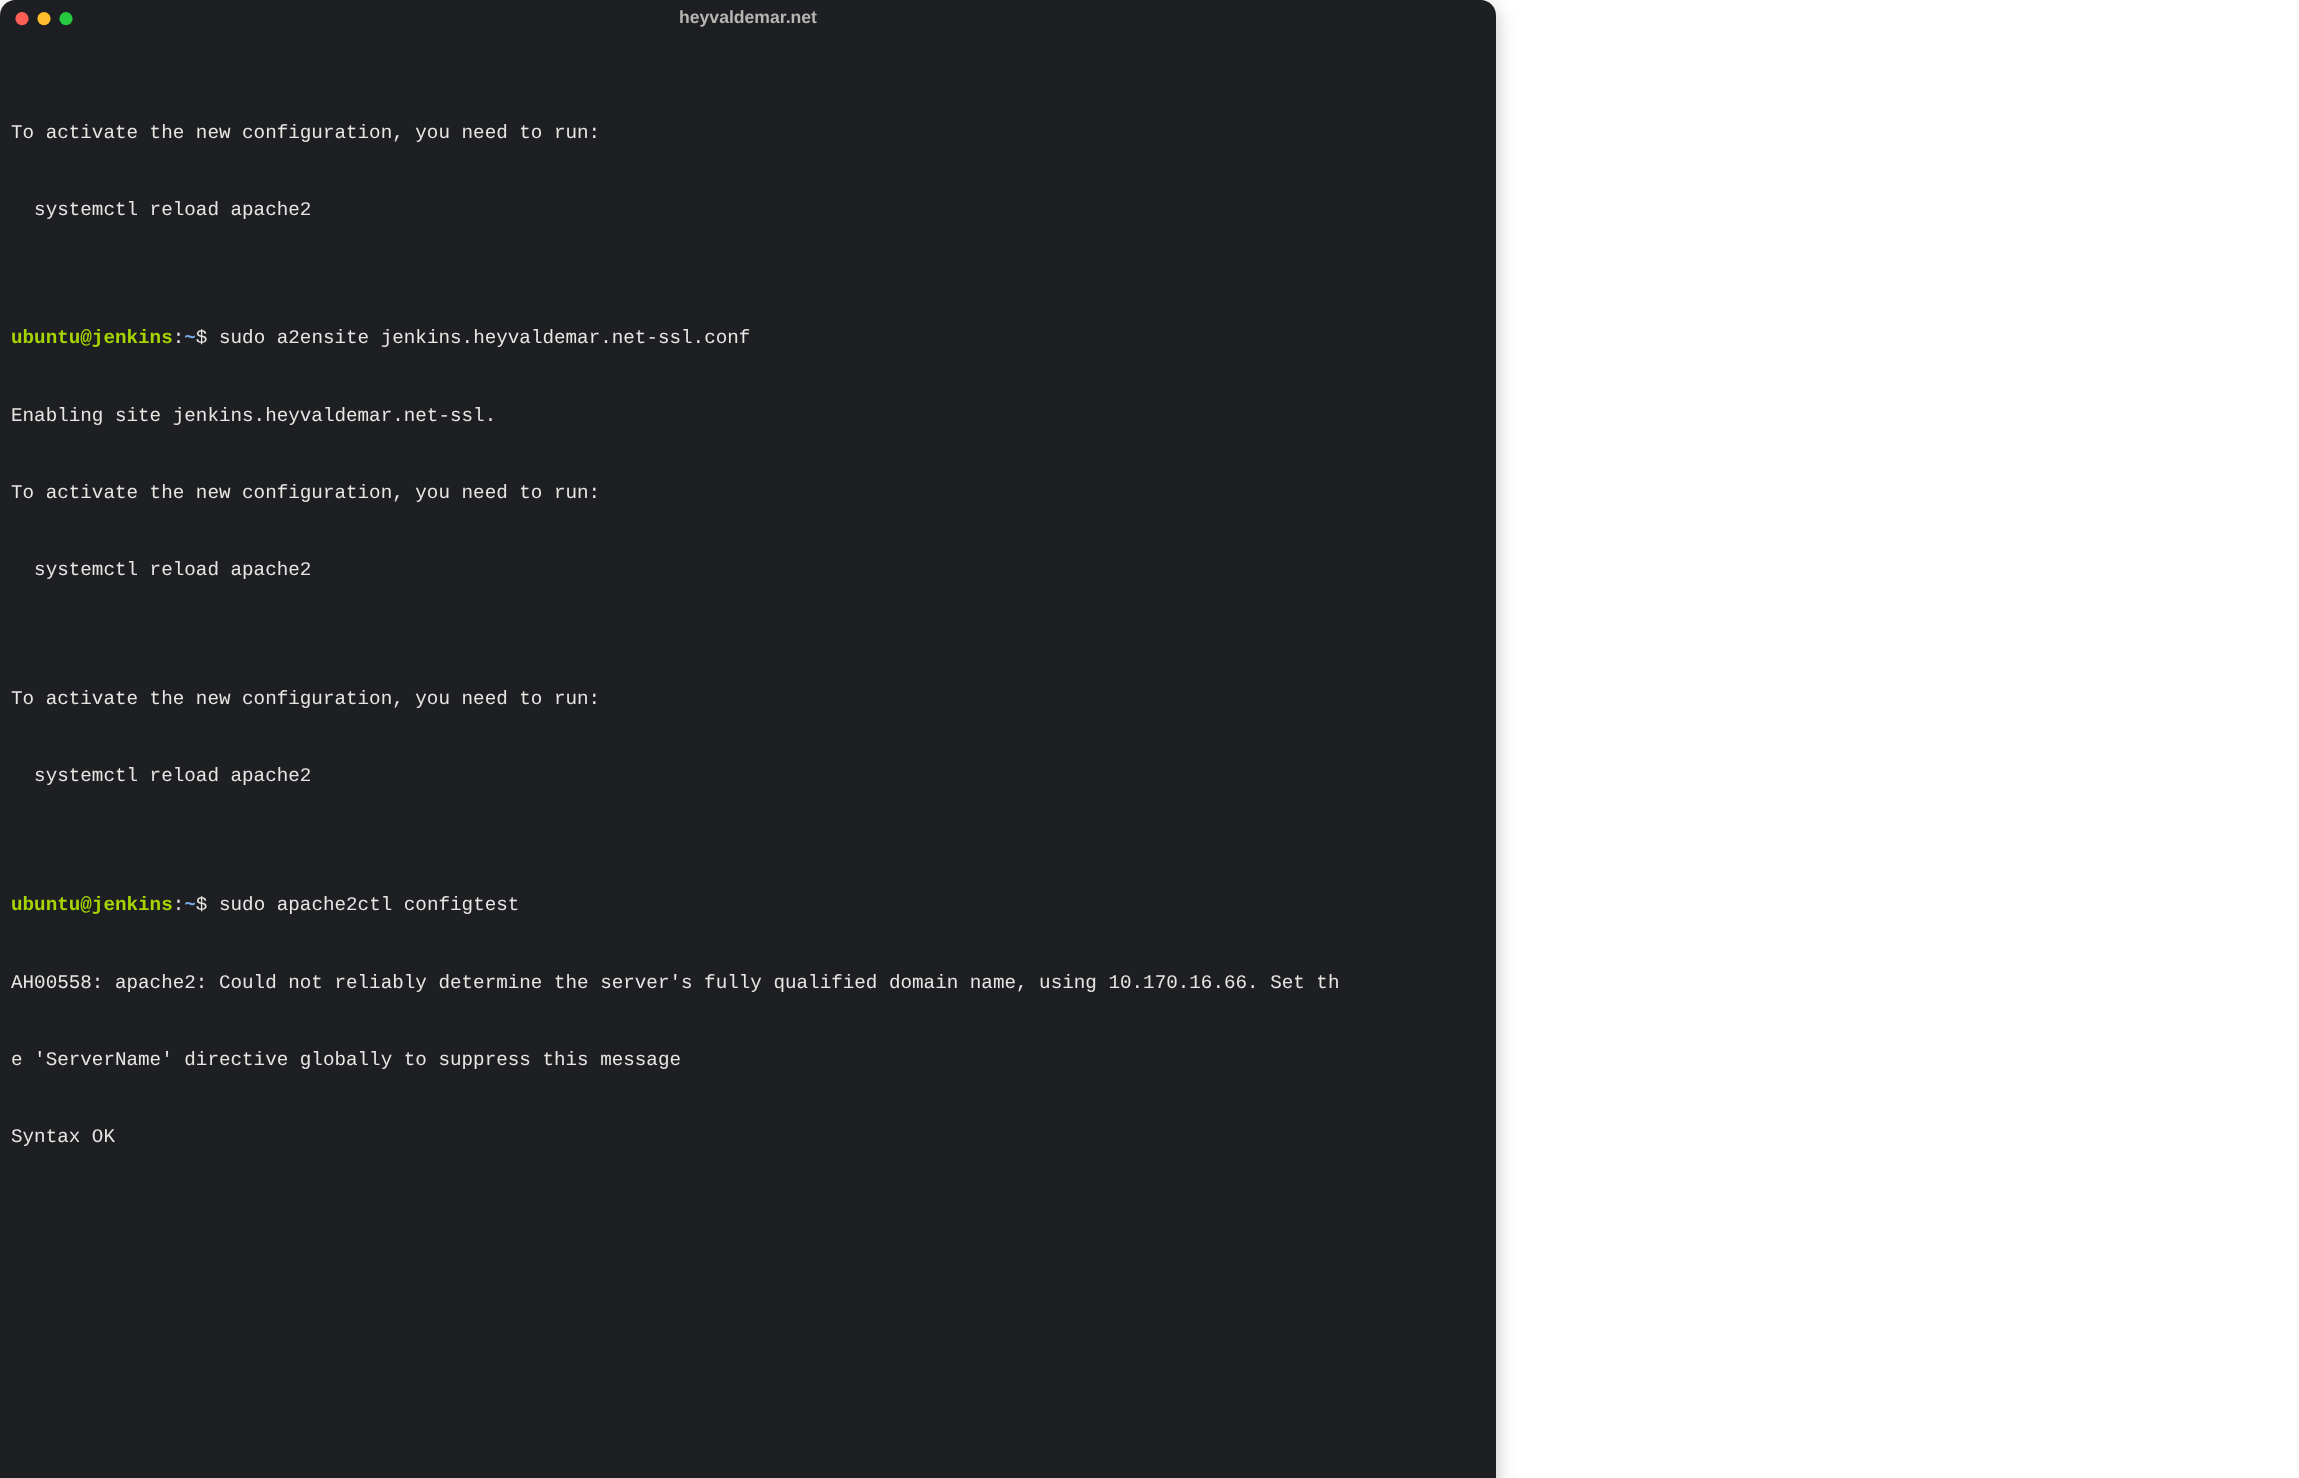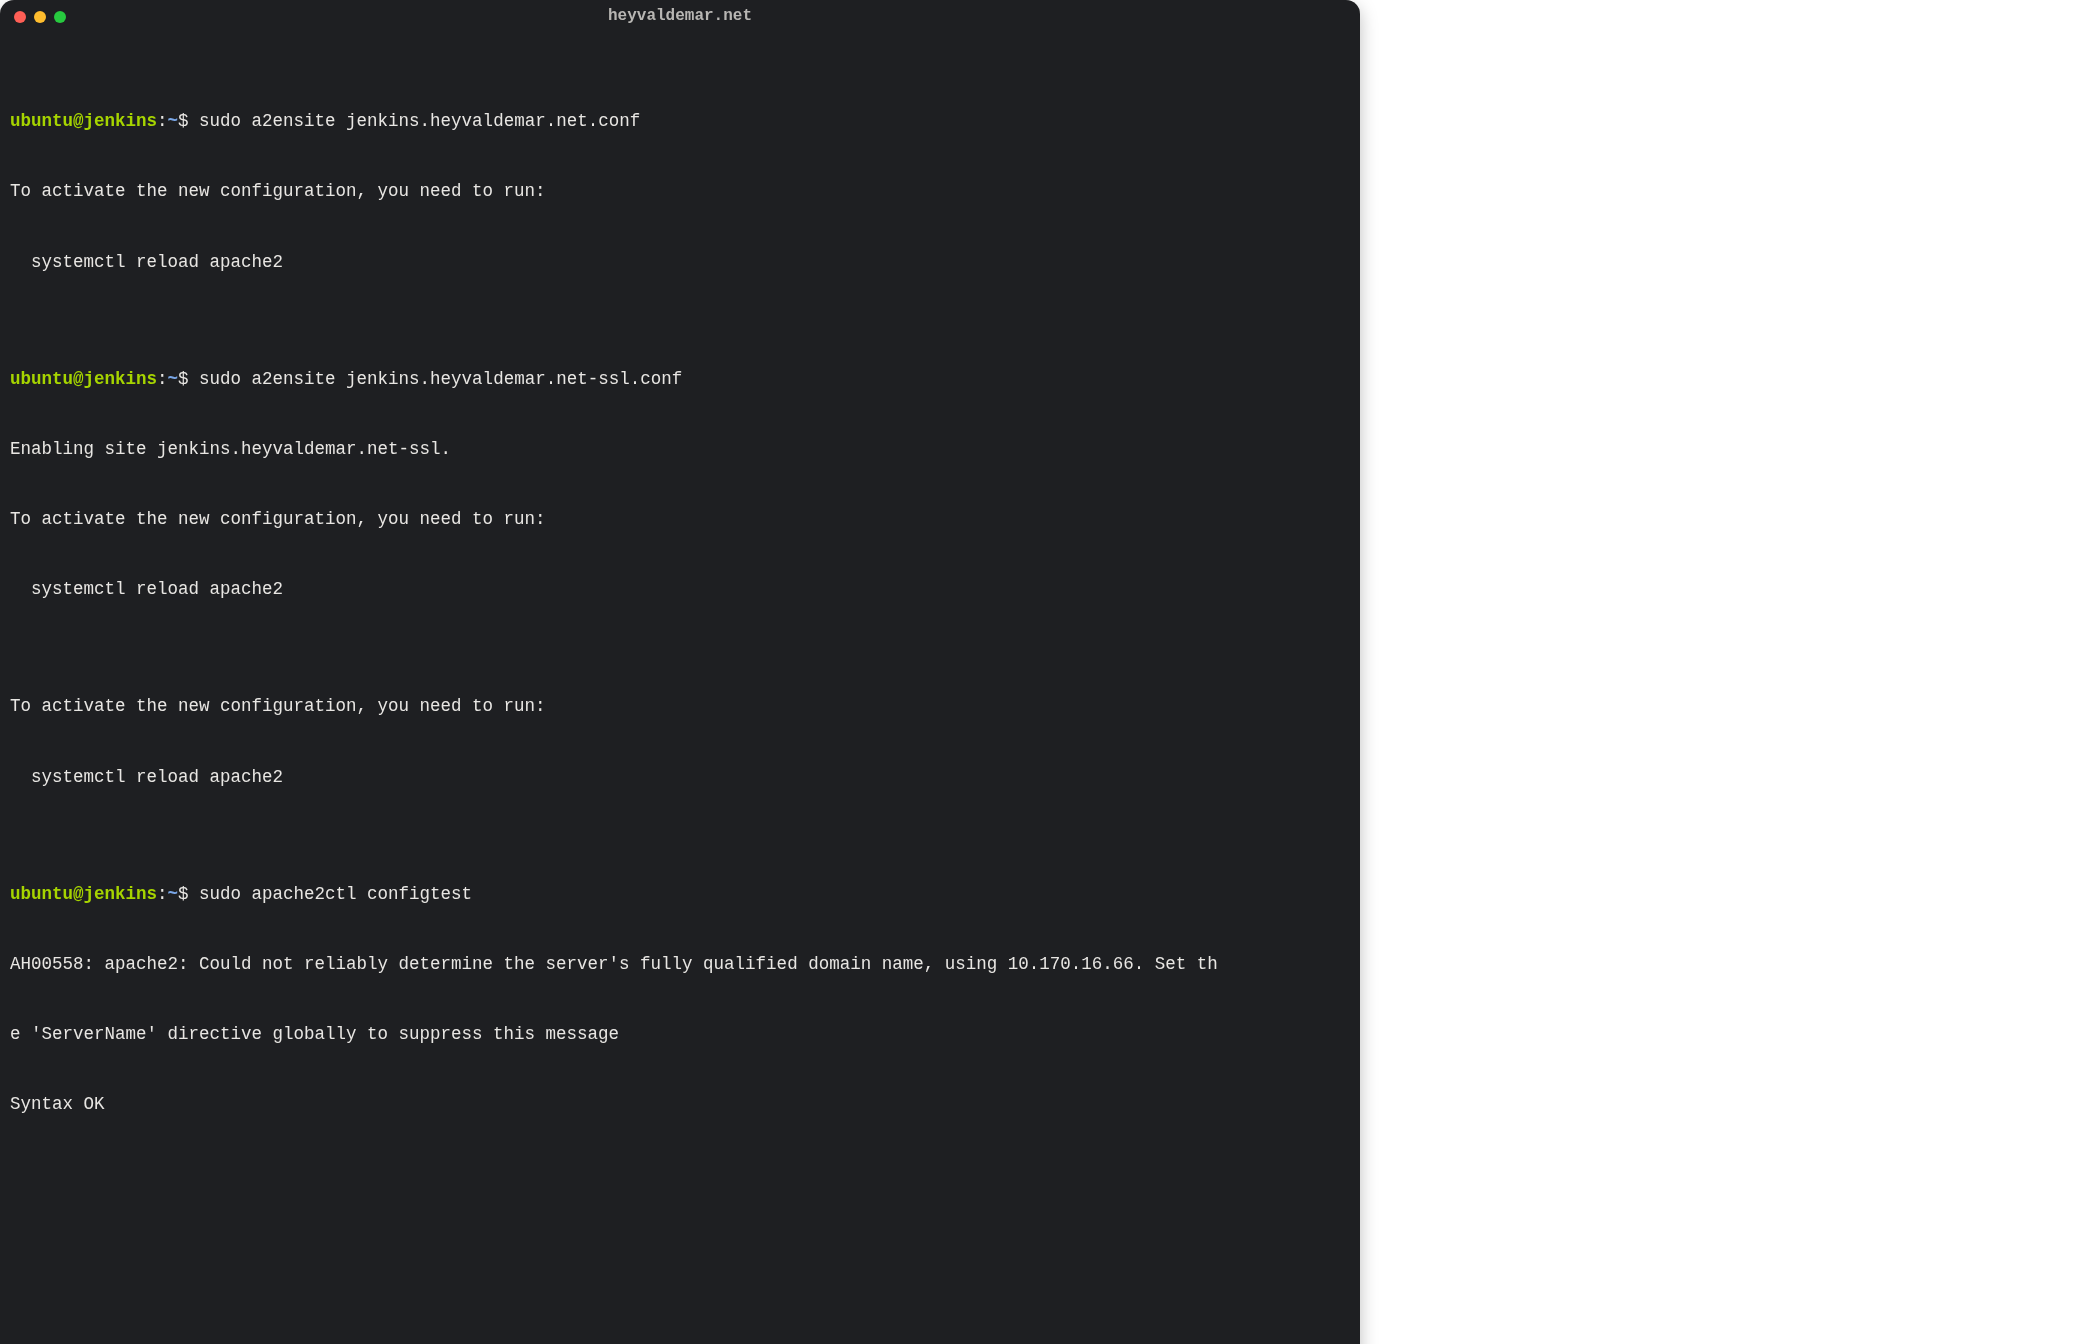--- a/index.html
+++ b/index.html
@@ -53,21 +53,21 @@
   .dot.yellow { background: var(--dot-yellow); }
   .dot.green { background: var(--dot-green); }
   .title {
     position: absolute;
     left: 0; right: 0;
     text-align: center;
     color: var(--title-grey);
     font-weight: 600;
     font-size: 16px;
     pointer-events: none;
-    font-family: Liberation Mono, monospace;
+    font-family: Liberation Sans, sans-serif;
   }
   .content {
     padding: 6px 10px 2px 10px;
     white-space: pre;
   }
   .line {
     min-height: 23.4px;
   }
   .prompt-user {
     color: var(--bold-green);
@@ -87,21 +87,20 @@
     <div class="dots">
       <div class="dot red"></div>
       <div class="dot yellow"></div>
       <div class="dot green"></div>
     </div>
     <div class="title">heyvaldemar.net</div>
   </div>
 
   <div class="content">
     
-    <div class="line"><span class="prompt-user">ubuntu@jenkins</span><span>:</span><span class="prompt-path">~</span><span>$ </span><span>sudo a2ensite jenkins.heyvaldemar.net.conf</span></div>
     <div class="line">To activate the new configuration, you need to run:</div>
     <div class="line">  systemctl reload apache2</div>
 
     
     <div class="line"><span class="prompt-user">ubuntu@jenkins</span><span>:</span><span class="prompt-path">~</span><span>$ </span><span>sudo a2ensite jenkins.heyvaldemar.net-ssl.conf</span></div>
     <div class="line">Enabling site jenkins.heyvaldemar.net-ssl.</div>
     <div class="line">To activate the new configuration, you need to run:</div>
     <div class="line">  systemctl reload apache2</div>
 
     

